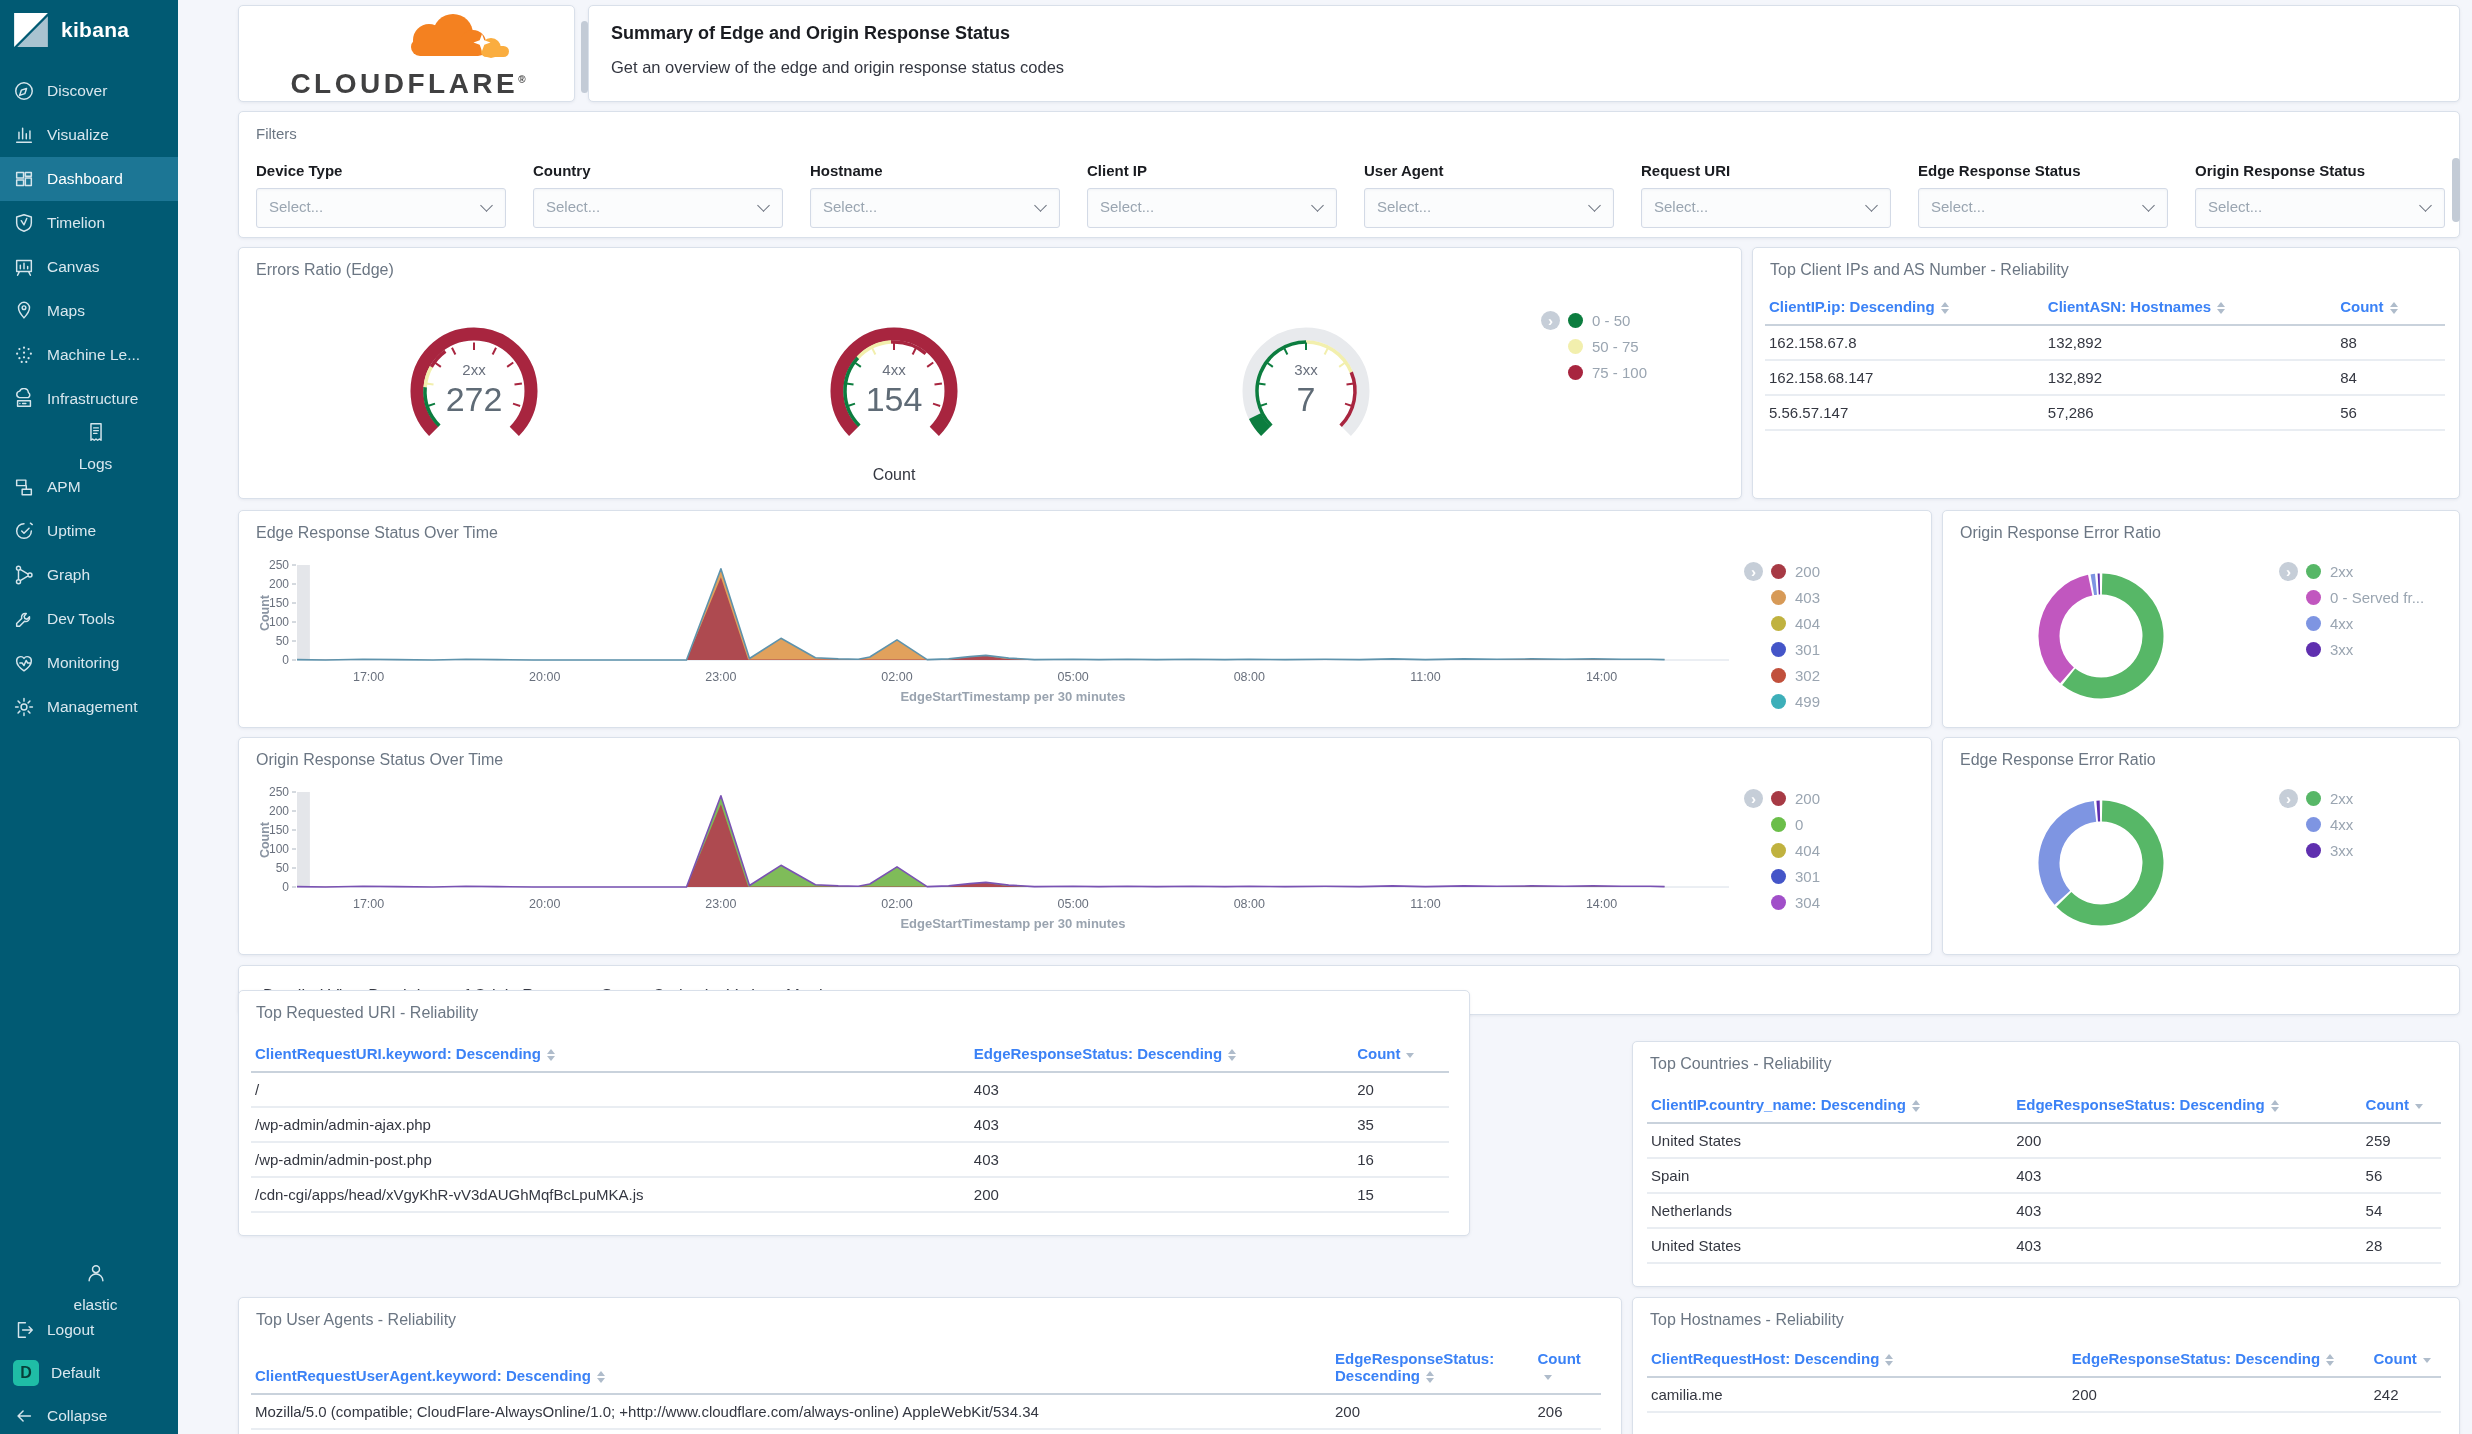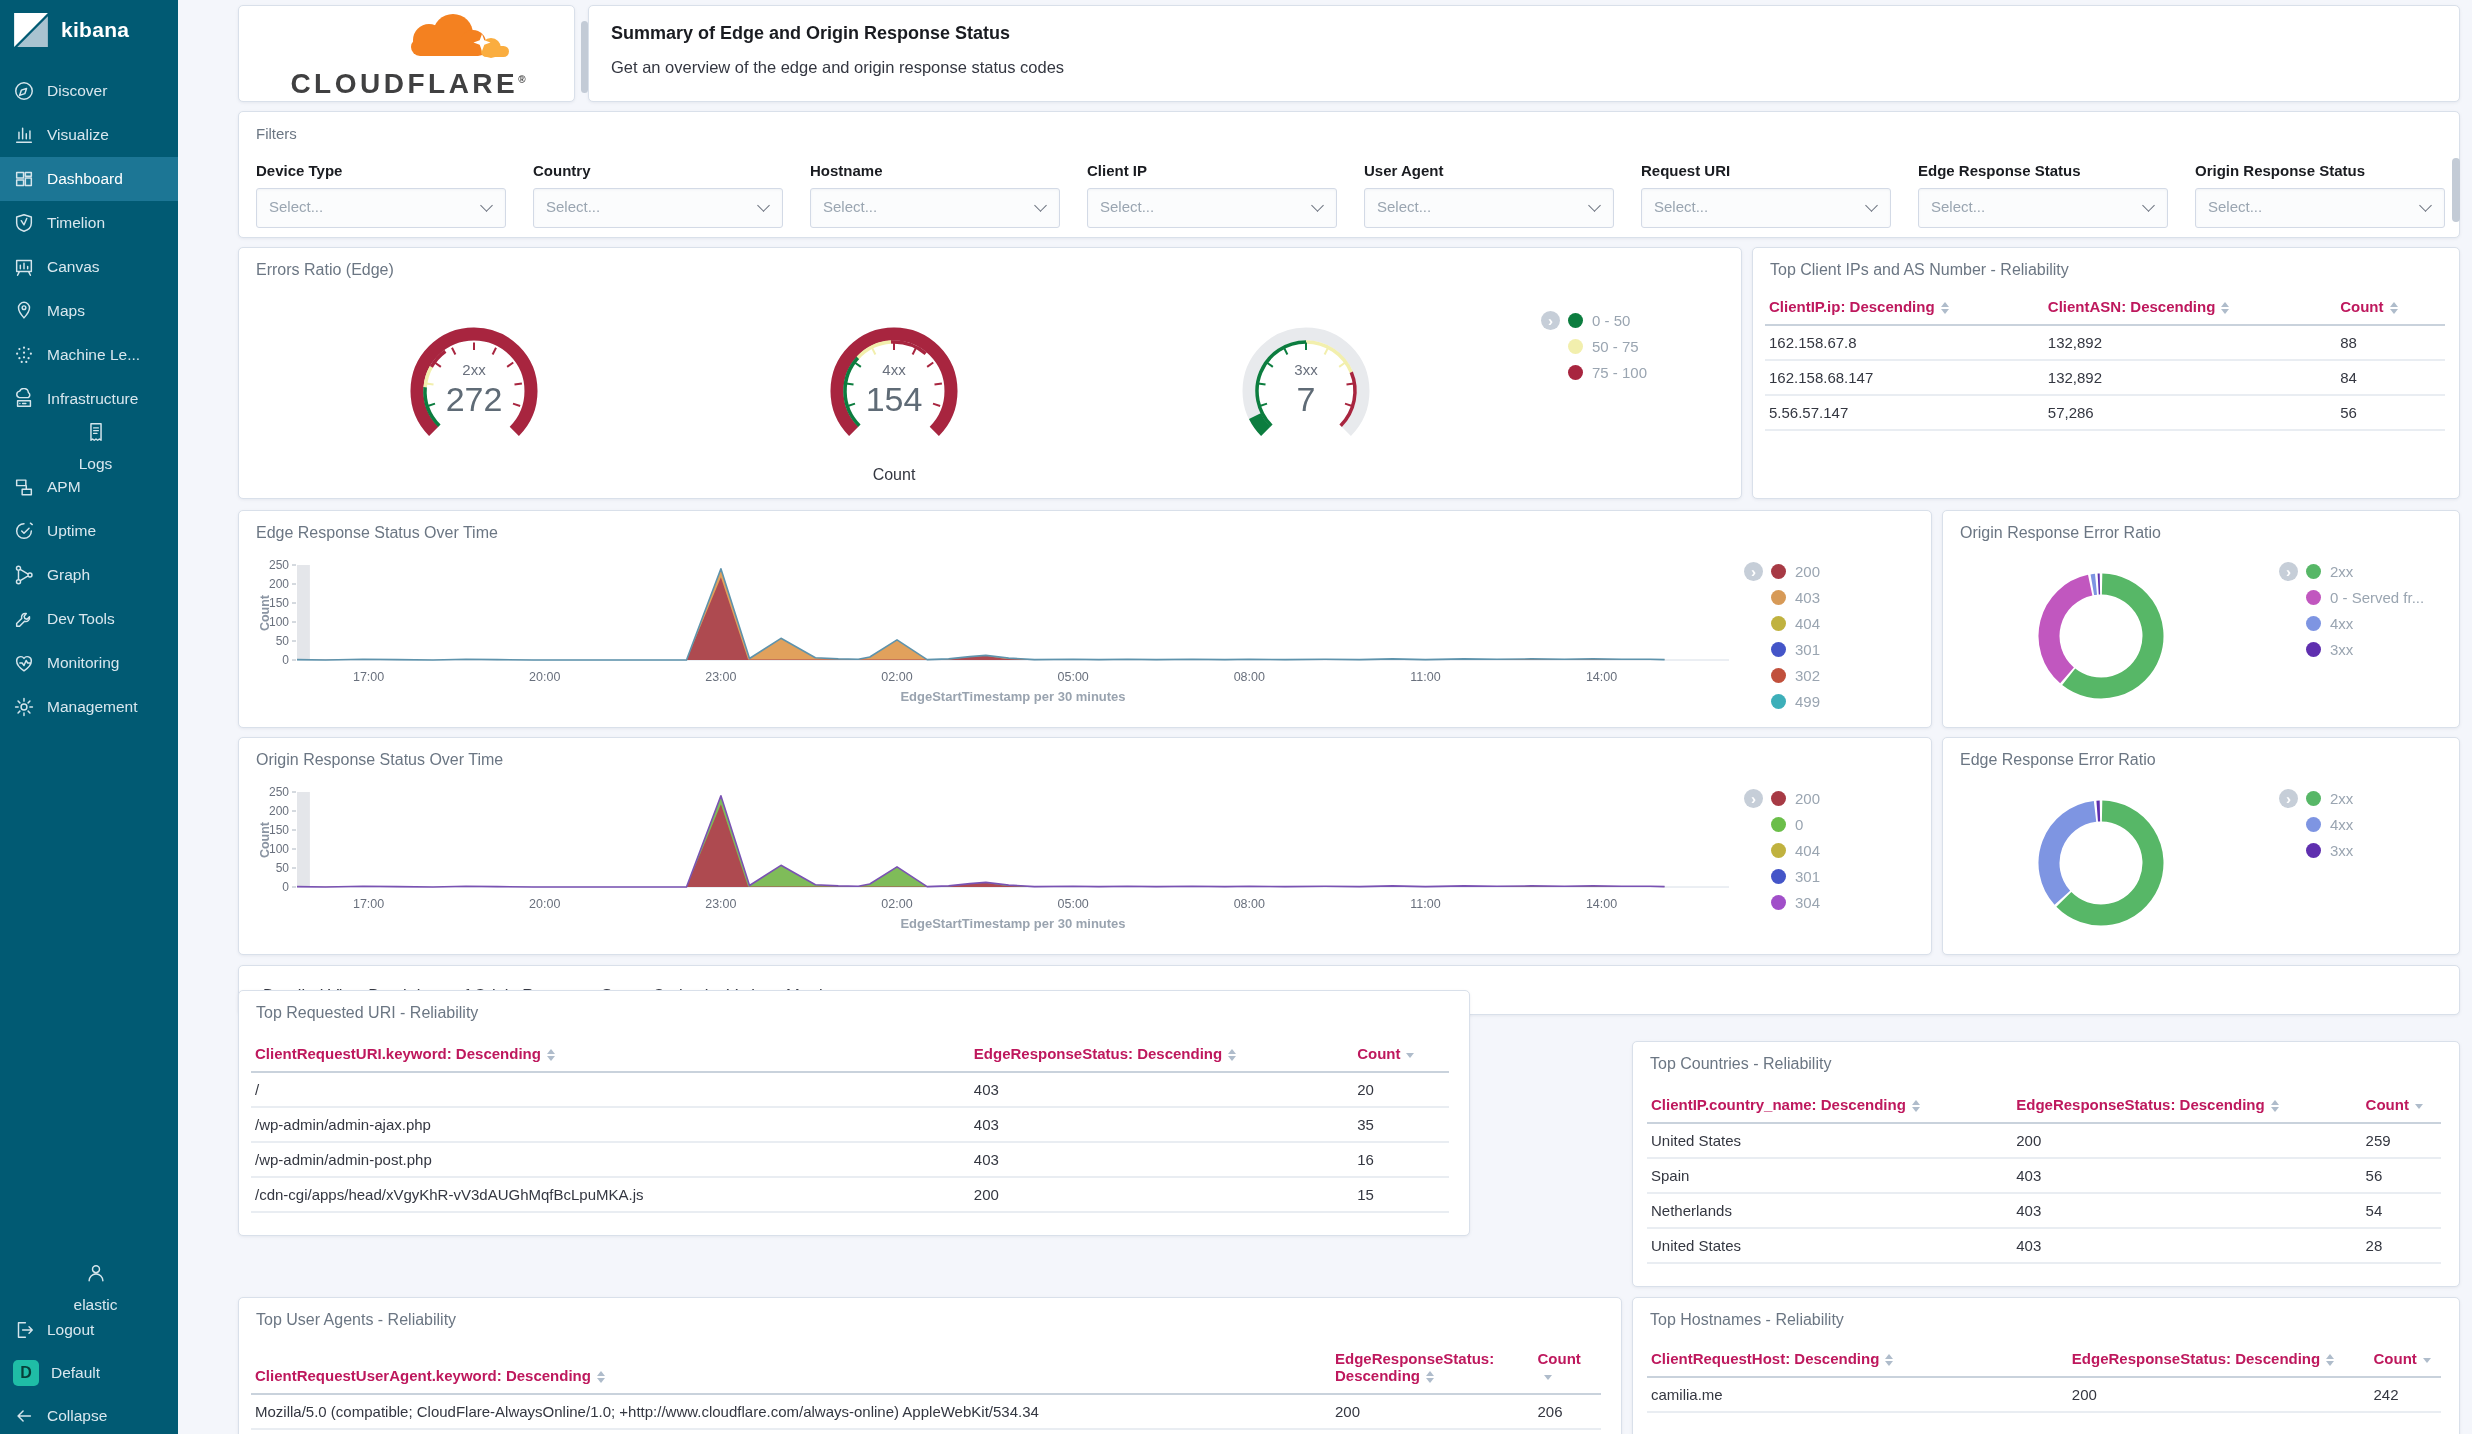--- a/index.html
+++ b/index.html
@@ -36,21 +36,21 @@
 
   
   .legend{position:absolute;}
   .lrow{display:flex;align-items:center;height:26px;gap:9px;font-size:15px;color:#9AA5B1;white-space:nowrap;cursor:pointer;}
   .ldot{width:15px;height:15px;border-radius:50%;flex:0 0 auto;}
   .lexpand{position:absolute;left:-27px;top:4px;width:19px;height:19px;border-radius:50%;background:#C6CED8;color:#fff;font-size:15px;font-weight:bold;display:flex;align-items:center;justify-content:center;line-height:1;cursor:pointer;}
 
   
   .tablewrap{position:absolute;}
   table.tbl{width:100%;border-collapse:collapse;table-layout:fixed;font-size:15px;color:#343741;}
-  table.tbl th{text-align:left;font-weight:bold;color:#be185d;padding:8px 8px 9px 4px;border-bottom:2px solid #C9D2DC;vertical-align:bottom;cursor:pointer;}
+  table.tbl th{text-align:left;font-weight:bold;color:#3b82f6;padding:8px 8px 9px 4px;border-bottom:2px solid #C9D2DC;vertical-align:bottom;cursor:pointer;}
   table.tbl td{padding:8px 8px 8px 4px;border-bottom:2px solid #E9EDF2;overflow:hidden;text-overflow:ellipsis;white-space:nowrap;}
   .sort{display:inline-flex;flex-direction:column;margin-left:6px;vertical-align:middle;}
   .sort i{display:block;width:0;height:0;border-left:4.5px solid transparent;border-right:4.5px solid transparent;}
   .sort i.u{border-bottom:5px solid #AFBCCB;margin-bottom:2.5px;}
   .sort i.d{border-top:5px solid #AFBCCB;}
   .gauge-caption{position:absolute;width:200px;text-align:center;font-size:16px;color:#343741;}
   .chartbox{position:absolute;left:0;top:0;right:0;bottom:0;}
 </style>
 </head>
 <body>
@@ -346,21 +346,21 @@
             <col style="width: 41%;">
             <col style="width: 43%;">
             <col style="width: 16%;">
           </colgroup>
           <thead>
             <tr>
               <th><span>ClientIP.ip: Descending</span><span class="sort">
                   <i class="u"></i>
                   <i class="d"></i>
                 </span></th>
-              <th><span>ClientASN: Descending</span><span class="sort">
+              <th><span>ClientASN: Hostnames</span><span class="sort">
                   <i class="u"></i>
                   <i class="d"></i>
                 </span></th>
               <th><span>Count</span><span class="sort">
                   <i class="u"></i>
                   <i class="d"></i>
                 </span></th>
             </tr>
           </thead>
           <tbody>

